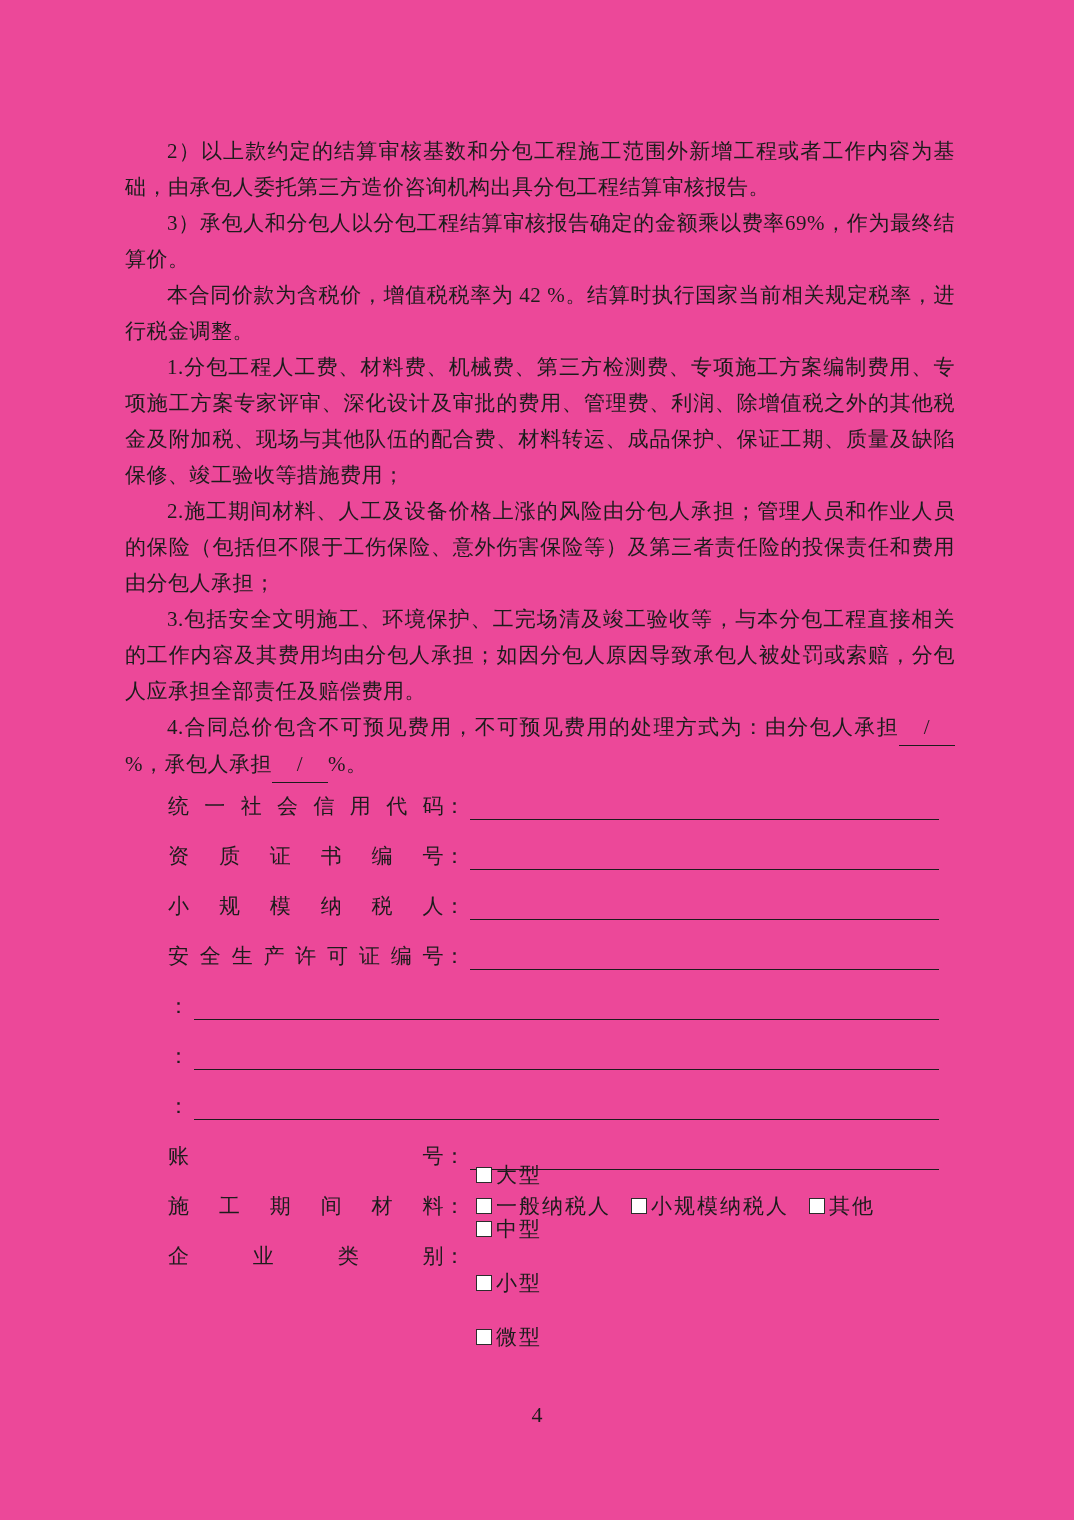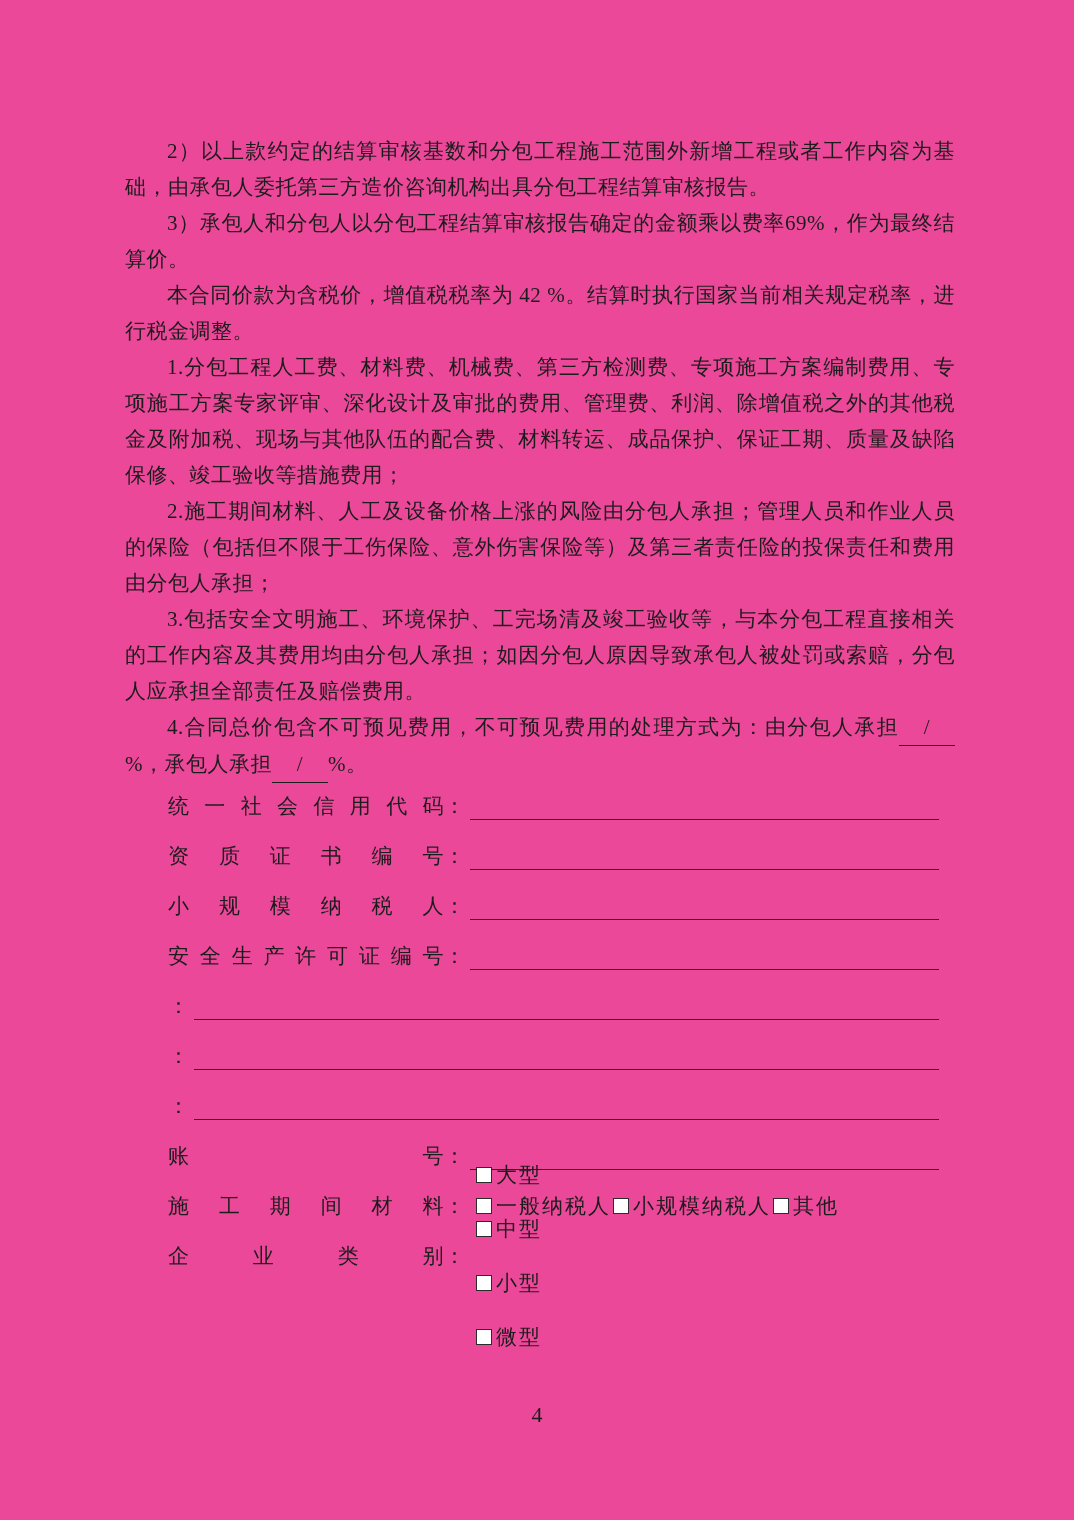--- a/index.html
+++ b/index.html
@@ -70,21 +70,21 @@
     margin-left: 6px;
     margin-right: 16px;
     border-bottom: 1.5px solid #1c1c1c;
   }
   .opts {
     display: flex;
     align-items: baseline;
     margin-left: 12px;
     white-space: nowrap;
   }
-  .crow0 .opts { gap: 2px; }
+  .crow0 .opts { gap: 20px; }
   .crow1 .opts { gap: 26px; flex-direction: column; }
   .opt { letter-spacing: 2px; }
   .box {
     display: inline-block;
     width: 14px;
     height: 14px;
     border: 1.5px solid #2c2c2c;
     margin-right: 4px;
     vertical-align: -1px;
     background: #ffffff;

